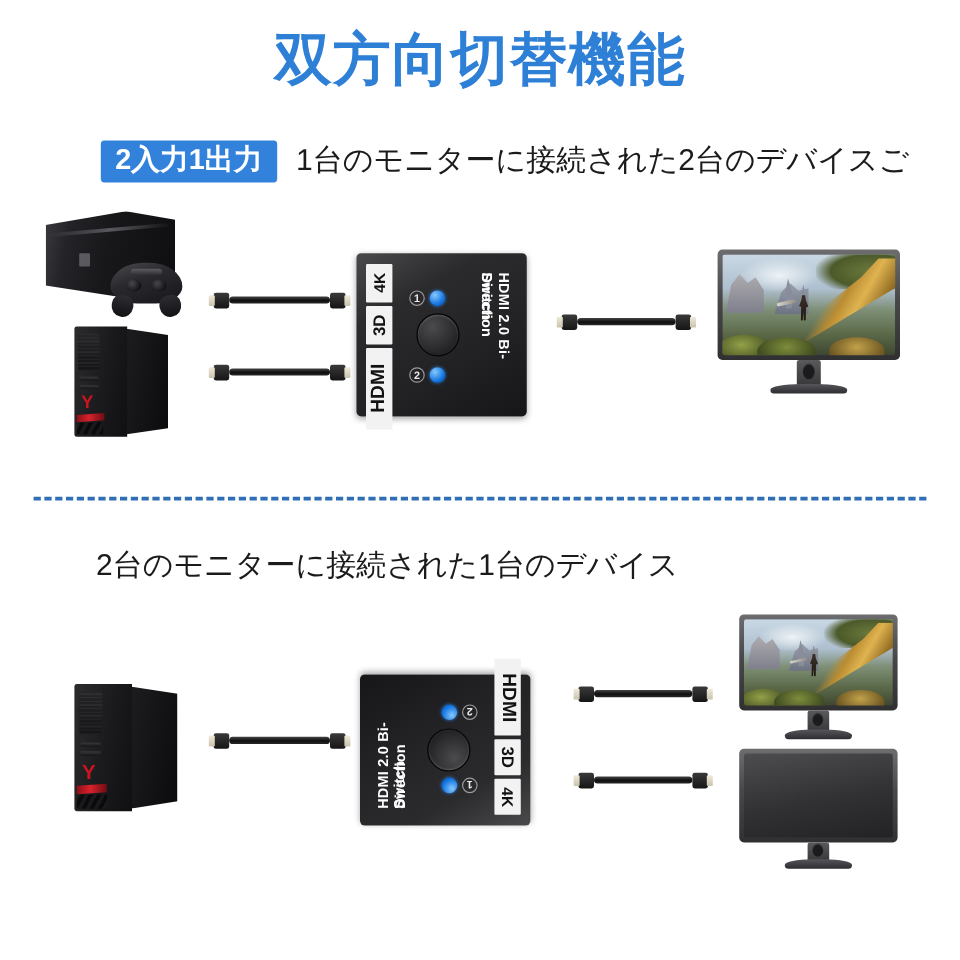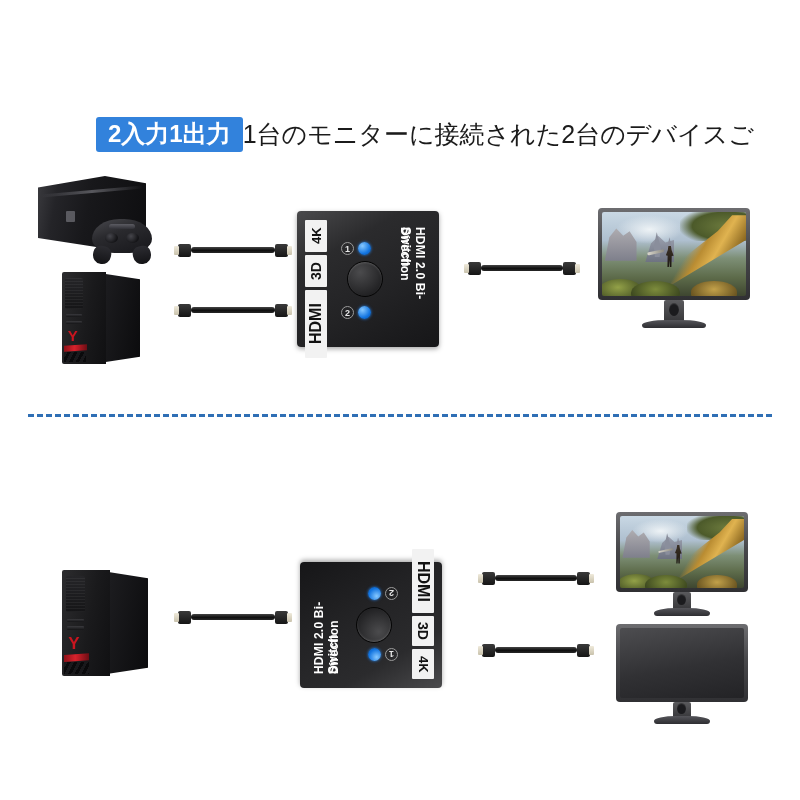--- a/index.html
+++ b/index.html
@@ -23,21 +23,21 @@
   
   .sec-head { position: absolute; display: flex; align-items: center; white-space: nowrap; }
   .badge {
     background: #3282dc; color: #ffffff;
     font-size: 24px; font-weight: 700;
     padding: 4px 12px 6px 12px;
     border-radius: 3px; line-height: 1.05;
   }
   .head-text {
     color: #1b1b1b; font-size: 25px; font-weight: 500;
-    line-height: 1.05;
+    margin-left: 16px; line-height: 1.05;
   }
 
   
   .divider {
     position: absolute; left: 28px; top: 414px; width: 744px; height: 0;
     border-top: 3px dashed #2f6fb5;
   }
 
   
   .footnote {
@@ -236,22 +236,23 @@
   .tw-vent {
     position:absolute; left:4%; bottom:2%; width:52%; height:11%;
     background: repeating-linear-gradient(118deg,#19191c 0 3px,#0a0a0c 3px 6px);
   }
 </style>
 </head>
 <body>
 
 <div id="page">
 
-
-  <div class="sec-head" style="left:76px; top:117px;padding-left:20px;">
+  <div class="title">双方向切替機能</div>
+
+  <div class="sec-head" style="left:64px; top:117px;padding-left:20px;">
     <span class="badge">2入力1出力</span>
     <span class="head-text">1台のモニターに接続された2台のデバイスご</span>
   </div>
 
   <div class="ps4" style="left:38px; top:176px; width:108px; height:72px;">
     <div class="ps4-body"></div>
     <div class="ps4-split"></div>
     <div class="ps4-logo"></div>
   </div>
   <div class="pad" style="left:92px; top:219px; width:60px; height:34px;">
@@ -332,20 +333,21 @@
       </div>
     </div>
     <div class="mon-neck" style="left:66px; top:92px; width:20px; height:22px;"></div>
     <div class="mon-hole" style="left:71px; top:95px; width:10px; height:13px;"></div>
     <div class="mon-foot" style="left:44px; top:112px; width:64px; height:8px;"></div>
   </div>
 
   <div class="divider"></div>
 
   <div class="sec-head" style="left:64px; top:458px;">
+    <span class="head-text">2台のモニターに接続された1台のデバイス</span>
   </div>
 
   <div class="tower" style="left:62px; top:570px; width:86px; height:106px;">
     <div class="tw-side"></div>
     <div class="tw-front">
       <div class="tw-mesh"></div>
       <div class="tw-slot" style="top:46%;"></div>
       <div class="tw-slot" style="top:53%;"></div>
       <div class="tw-red"></div>
       <div class="tw-y" style="font-size:17px;">Y</div>

